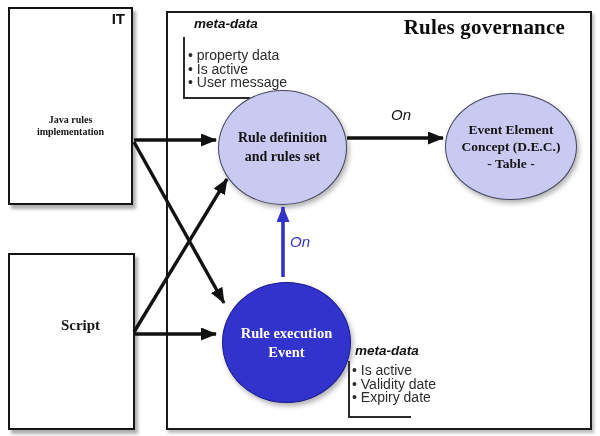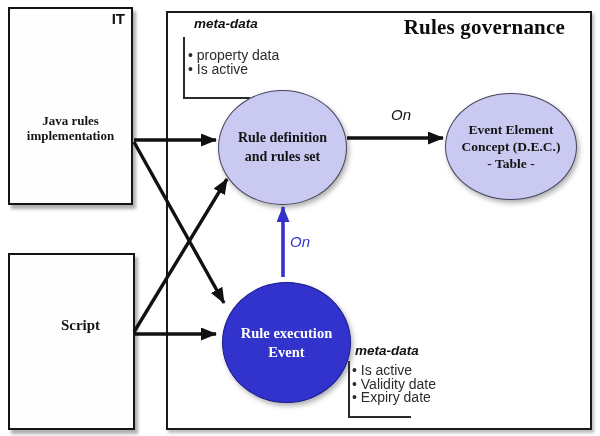--- a/index.html
+++ b/index.html
@@ -14,21 +14,21 @@
   }
   #java-box{left:8px;top:7px;width:121px;height:194px;}
   #script-box{left:8px;top:253px;width:123px;height:173px;}
   .corner-tag{
     position:absolute;top:1px;right:6px;
     font-family:"Liberation Sans","DejaVu Sans",sans-serif;
     font-weight:bold;font-size:15px;color:#111;padding-left:48px;
   }
   .box-label{
     position:absolute;left:0;width:100%;text-align:center;
-    font-weight:bold;font-size:13px;color:#151515;line-height:1.15;
+    font-weight:bold;font-size:10px;color:#151515;line-height:1.15;
     white-space:pre-line;
   }
   #java-box .box-label{top:105px;}
   #script-box .box-label{top:62px;font-size:15px;padding-left:9px;}
   
   #gov-frame{
     position:absolute;left:166px;top:11px;width:422px;height:415px;
     border:2px solid #1a1a1a;background:transparent;
     box-shadow:2px 3px 3px rgba(120,120,120,.5);
   }
@@ -90,20 +90,21 @@
 
   <div class="itbox" id="script-box">
     <div class="box-label">Script</div>
   </div>
 
   <div class="meta-heading" id="meta-top-heading">meta-data</div>
   <div class="bracket" id="meta-top-bracket"></div>
   <div class="meta-list" id="meta-top-list">
     <div class="mi">property data</div>
     <div class="mi">Is active</div>
+    <div class="mi">User message</div>
   </div>
 
   <div class="meta-heading" id="meta-bottom-heading">meta-data</div>
   <div class="bracket" id="meta-bottom-bracket"></div>
   <div class="meta-list" id="meta-bottom-list">
     <div class="mi">Is active</div>
     <div class="mi">Validity date</div>
     <div class="mi">Expiry date</div>
   </div>
 

